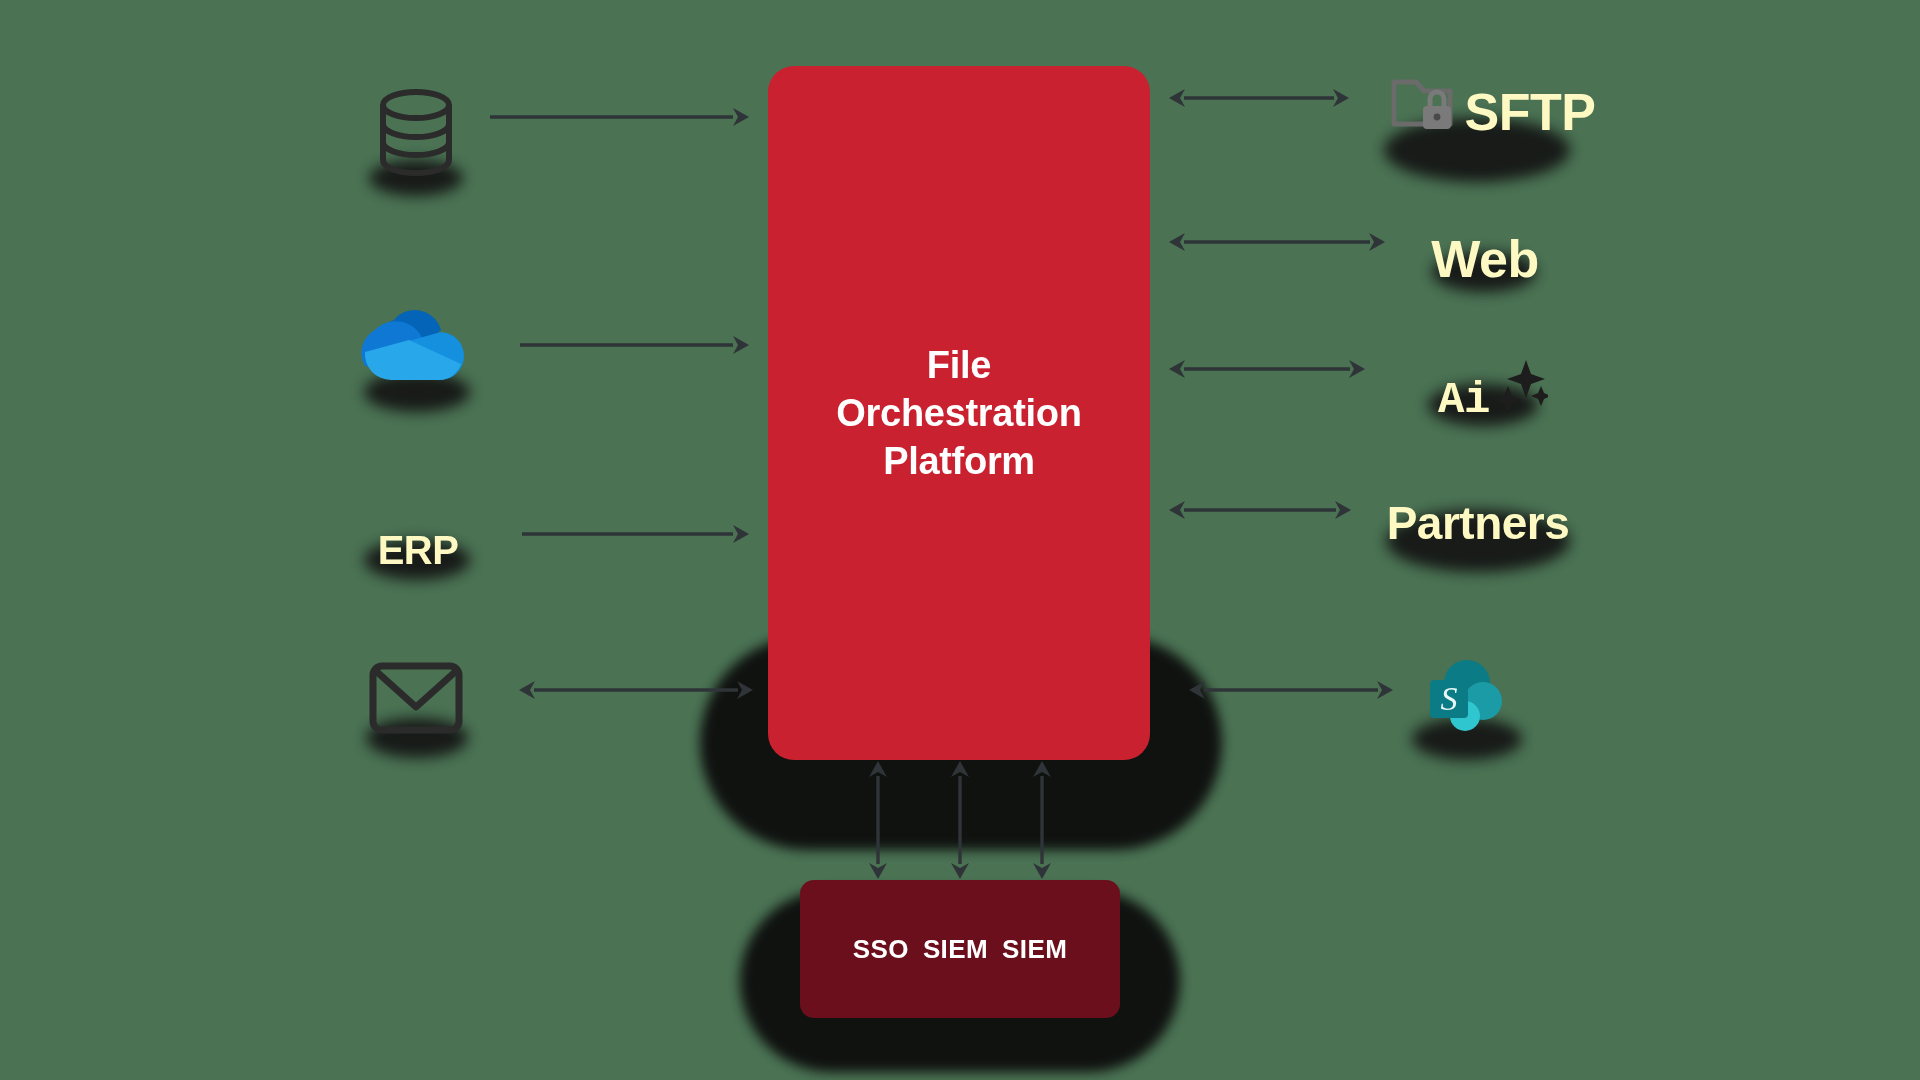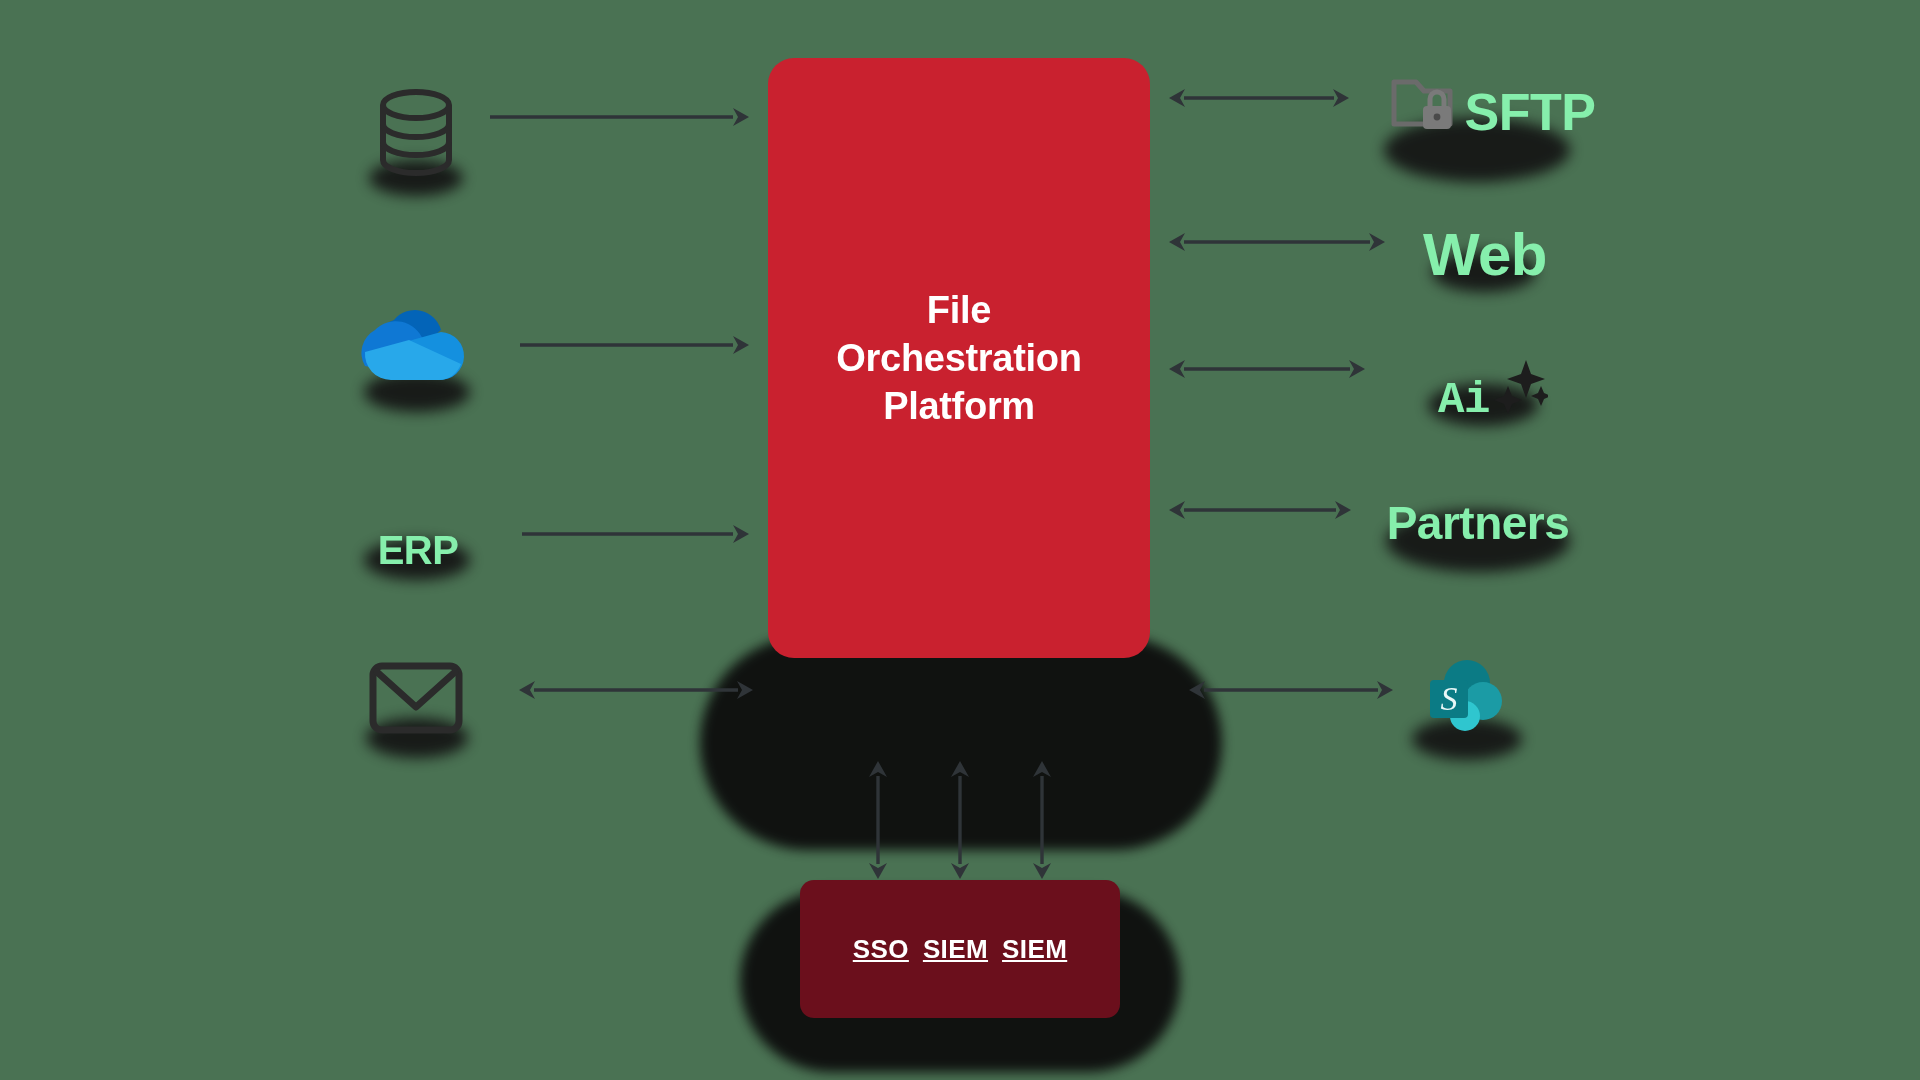--- a/index.html
+++ b/index.html
@@ -41,33 +41,33 @@
   }
   .node-glyph{
     position:relative;
     z-index:3;
     display:flex;
     align-items:center;
     justify-content:center;
   }
   .node-text{
     font-weight:bold;
-    color:#86efac;
+    color:#fef9c3;
     letter-spacing:-0.5px;
     line-height:1;
     position:relative;
     z-index:3;
     white-space:nowrap;
   }
 
   
   #platform-card{
     position:absolute;
-    left:768px; top:58px;
-    width:382px; height:600px;
+    left:768px; top:66px;
+    width:382px; height:694px;
     background:#c9212f;
     border-radius:26px;
     z-index:5;
     display:flex;
     align-items:center;
     justify-content:center;
   }
   #platform-title{
     color:#ffffff;
     font-size:38px;
@@ -89,21 +89,21 @@
     align-items:center;
     justify-content:center;
   }
   #security-labels{
     color:#ffffff;
     font-size:26px;
     font-weight:bold;
     letter-spacing:.4px;
     white-space:nowrap;
   }
-  #security-labels span{margin:0 7px;text-decoration:underline;}
+  #security-labels span{margin:0 7px;}
 
   
   .arrow-svg{position:absolute;overflow:visible;z-index:4;}
   .arrow-line{stroke:#2f3438;stroke-width:3.4;fill:none;}
   .arrow-head{fill:#2f3438;}
 
   
   .sftp-row{display:flex;align-items:flex-end;gap:6px;}
 </style>
 </head>
@@ -170,21 +170,21 @@
           <rect x="34" y="34" width="28" height="23" rx="4" fill="#7a7a7a"></rect>
           <path d="M41 34 v-7 a7 7 0 0 1 14 0 v7" fill="none" stroke="#7a7a7a" stroke-width="5"></path>
           <circle cx="48" cy="45" r="3.4" fill="#4a4a4a"></circle>
         </svg>
       </span>
       <span class="node-text" style="font-size:52px;">SFTP</span>
     </div>
   </div>
 
   <div class="node" style="left:1410px;top:205px;width:150px;height:80px;">
-    <div class="node-text" style="font-size:60px;">Web</div>
+    <div class="node-text" style="font-size:52px;">Web</div>
   </div>
 
   <div class="node" style="left:1420px;top:338px;width:146px;height:84px;">
     <div class="node-glyph" style="align-items:flex-end;font-family:Liberation Mono, monospace;">
       <span class="node-text" style="font-size:44px;">Ai</span>
       <svg width="56" height="62" viewBox="0 0 56 62" style="margin-left:2px;margin-bottom:2px;">
         <path d="M34 2 L39 16 L53 21 L39 26 L34 40 L29 26 L15 21 L29 16 Z" fill="#1d1d1d"></path>
         <path d="M16 28 L20 38 L30 42 L20 46 L16 56 L12 46 L2 42 L12 38 Z" fill="#1d1d1d"></path>
         <path d="M49 28 L52 35 L59 38 L52 41 L49 48 L46 41 L39 38 L46 35 Z" fill="#1d1d1d"></path>
       </svg>

